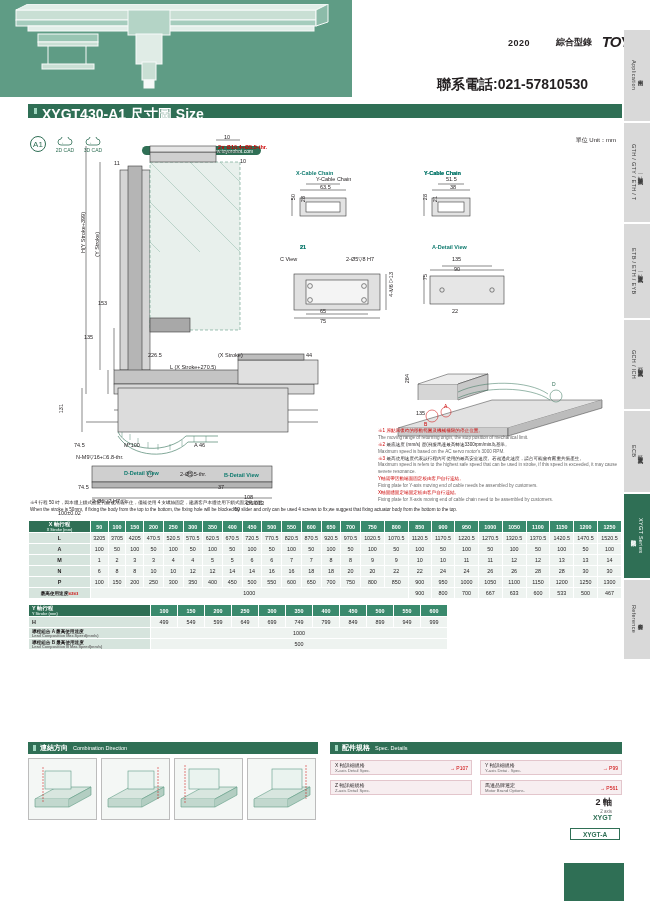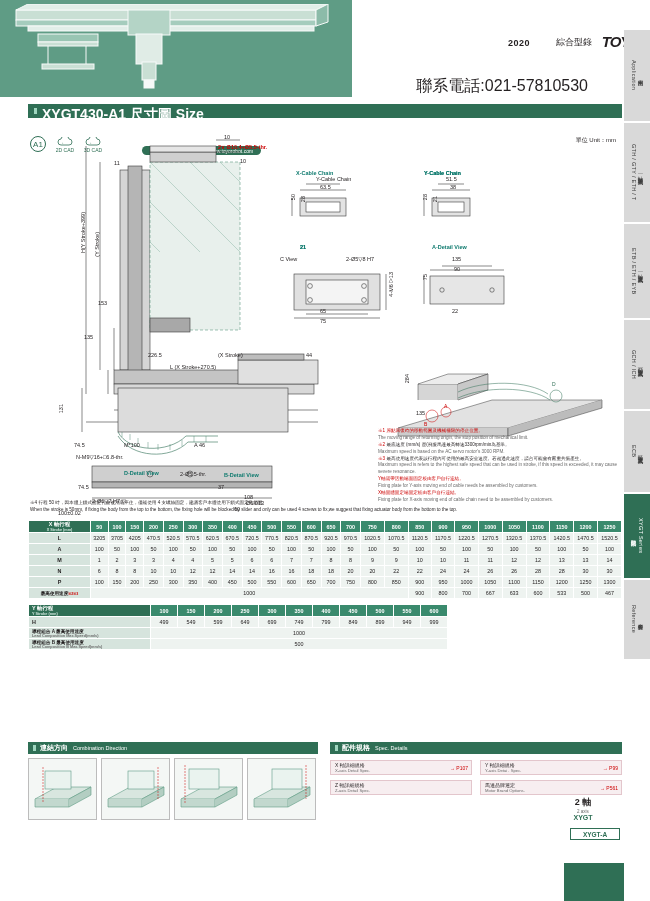--- a/index.html
+++ b/index.html
@@ -15,23 +15,23 @@
   .page { position:absolute; left:0; top:0; width:650px; height:901px; background:#fff; }
 
   
   .banner { position:absolute; left:0; top:0; width:650px; height:97px; background:#ffffff; }
   .banner-green { position:absolute; left:0; top:0; width:600px; height:97px; background:#5f9c85; }
   .banner-green:after{ content:""; position:absolute; right:0; top:0; width:0; height:0;
      border-top:97px solid #fff; border-left:28px solid transparent; }
   .banner-illus { position:absolute; left:8px; top:4px; width:340px; height:90px; }
   .banner-white-box { position:absolute; left:352px; top:0; width:298px; height:97px; background:#fff; }
   .cat-year { position:absolute; right:120px; top:38px; font-size:9px; font-weight:bold; color:#231f20; letter-spacing:.5px;}
-  .cat-name { position:absolute; right:58px; top:36px; font-size:9px; font-weight:normal; color:#231f20;}
+  .cat-name { position:absolute; right:58px; top:36px; font-size:9px; font-weight:bold; color:#231f20;}
   .toyo-logo { position:absolute; right:10px; top:33px; font-size:15px; font-weight:bold; font-style:italic; color:#231f20; letter-spacing:-1px;}
-  .phone { position:absolute; right:62px; top:76px; font-size:16px; font-weight:normal; color:#231f20; }
+  .phone { position:absolute; right:62px; top:76px; font-size:14px; font-weight:bold; color:#231f20; }
 
   
   .side-tabs { position:absolute; right:0; top:0; width:26px; height:901px; }
   .tab { position:absolute; right:0; width:26px; background:#d9d9d9; border-bottom:1px solid #fff;
          display:flex; align-items:center; justify-content:center; }
   .tab span { writing-mode: vertical-rl; font-size:5.5px; line-height:1.25; text-align:center; color:#3a3a3a; letter-spacing:.3px;}
   .tab.active { background:#2f6f55; }
   .tab.active span { color:#fff; }
 
   
@@ -86,21 +86,21 @@
 
   .combo-box { position:absolute; border:1px solid #bcbcbc; background:#f4f7f5; }
   .spec-row { position:absolute; height:15px; background:#f7eef0; border:1px solid #e3c6cc;
               display:flex; align-items:center; font-size:5px; color:#231f20; padding-left:4px;}
   .spec-row .ref { position:absolute; right:3px; color:#cc0000; font-size:5px; }
   .spec-row .en { color:#6b6b6b; font-size:4.2px; }
 
   .footer { position:absolute; left:0; top:866px; width:650px; height:35px; background:#fff;}
   .footer-url { position:absolute; left:0; top:878px; width:624px; text-align:center; font-size:8px; color:#231f20; }
   .corner-teal { position:absolute; right:26px; bottom:0; width:60px; height:38px; background:#2f6f55; }
-  .axis-tag { position:absolute; right:44px; top:796px; width:46px; text-align:center; font-size:7px; }
+  .axis-tag { position:absolute; right:38px; top:796px; width:46px; text-align:right; font-size:7px; }
   .axis-tag .big { font-size:9px; font-weight:bold; }
   .axis-tag .sm { font-size:4.5px; color:#6b6b6b; }
   .axis-tag .mod { font-size:7px; font-weight:bold; color:#2f6f55; }
   .ygt-a-box { position:absolute; right:30px; top:828px; width:50px; height:12px; border:1px solid #2f6f55;
                color:#2f6f55; font-size:6.5px; font-weight:bold; display:flex; align-items:center; justify-content:center;}
 </style>
 </head>
 <body>
 
 <div class="page">

